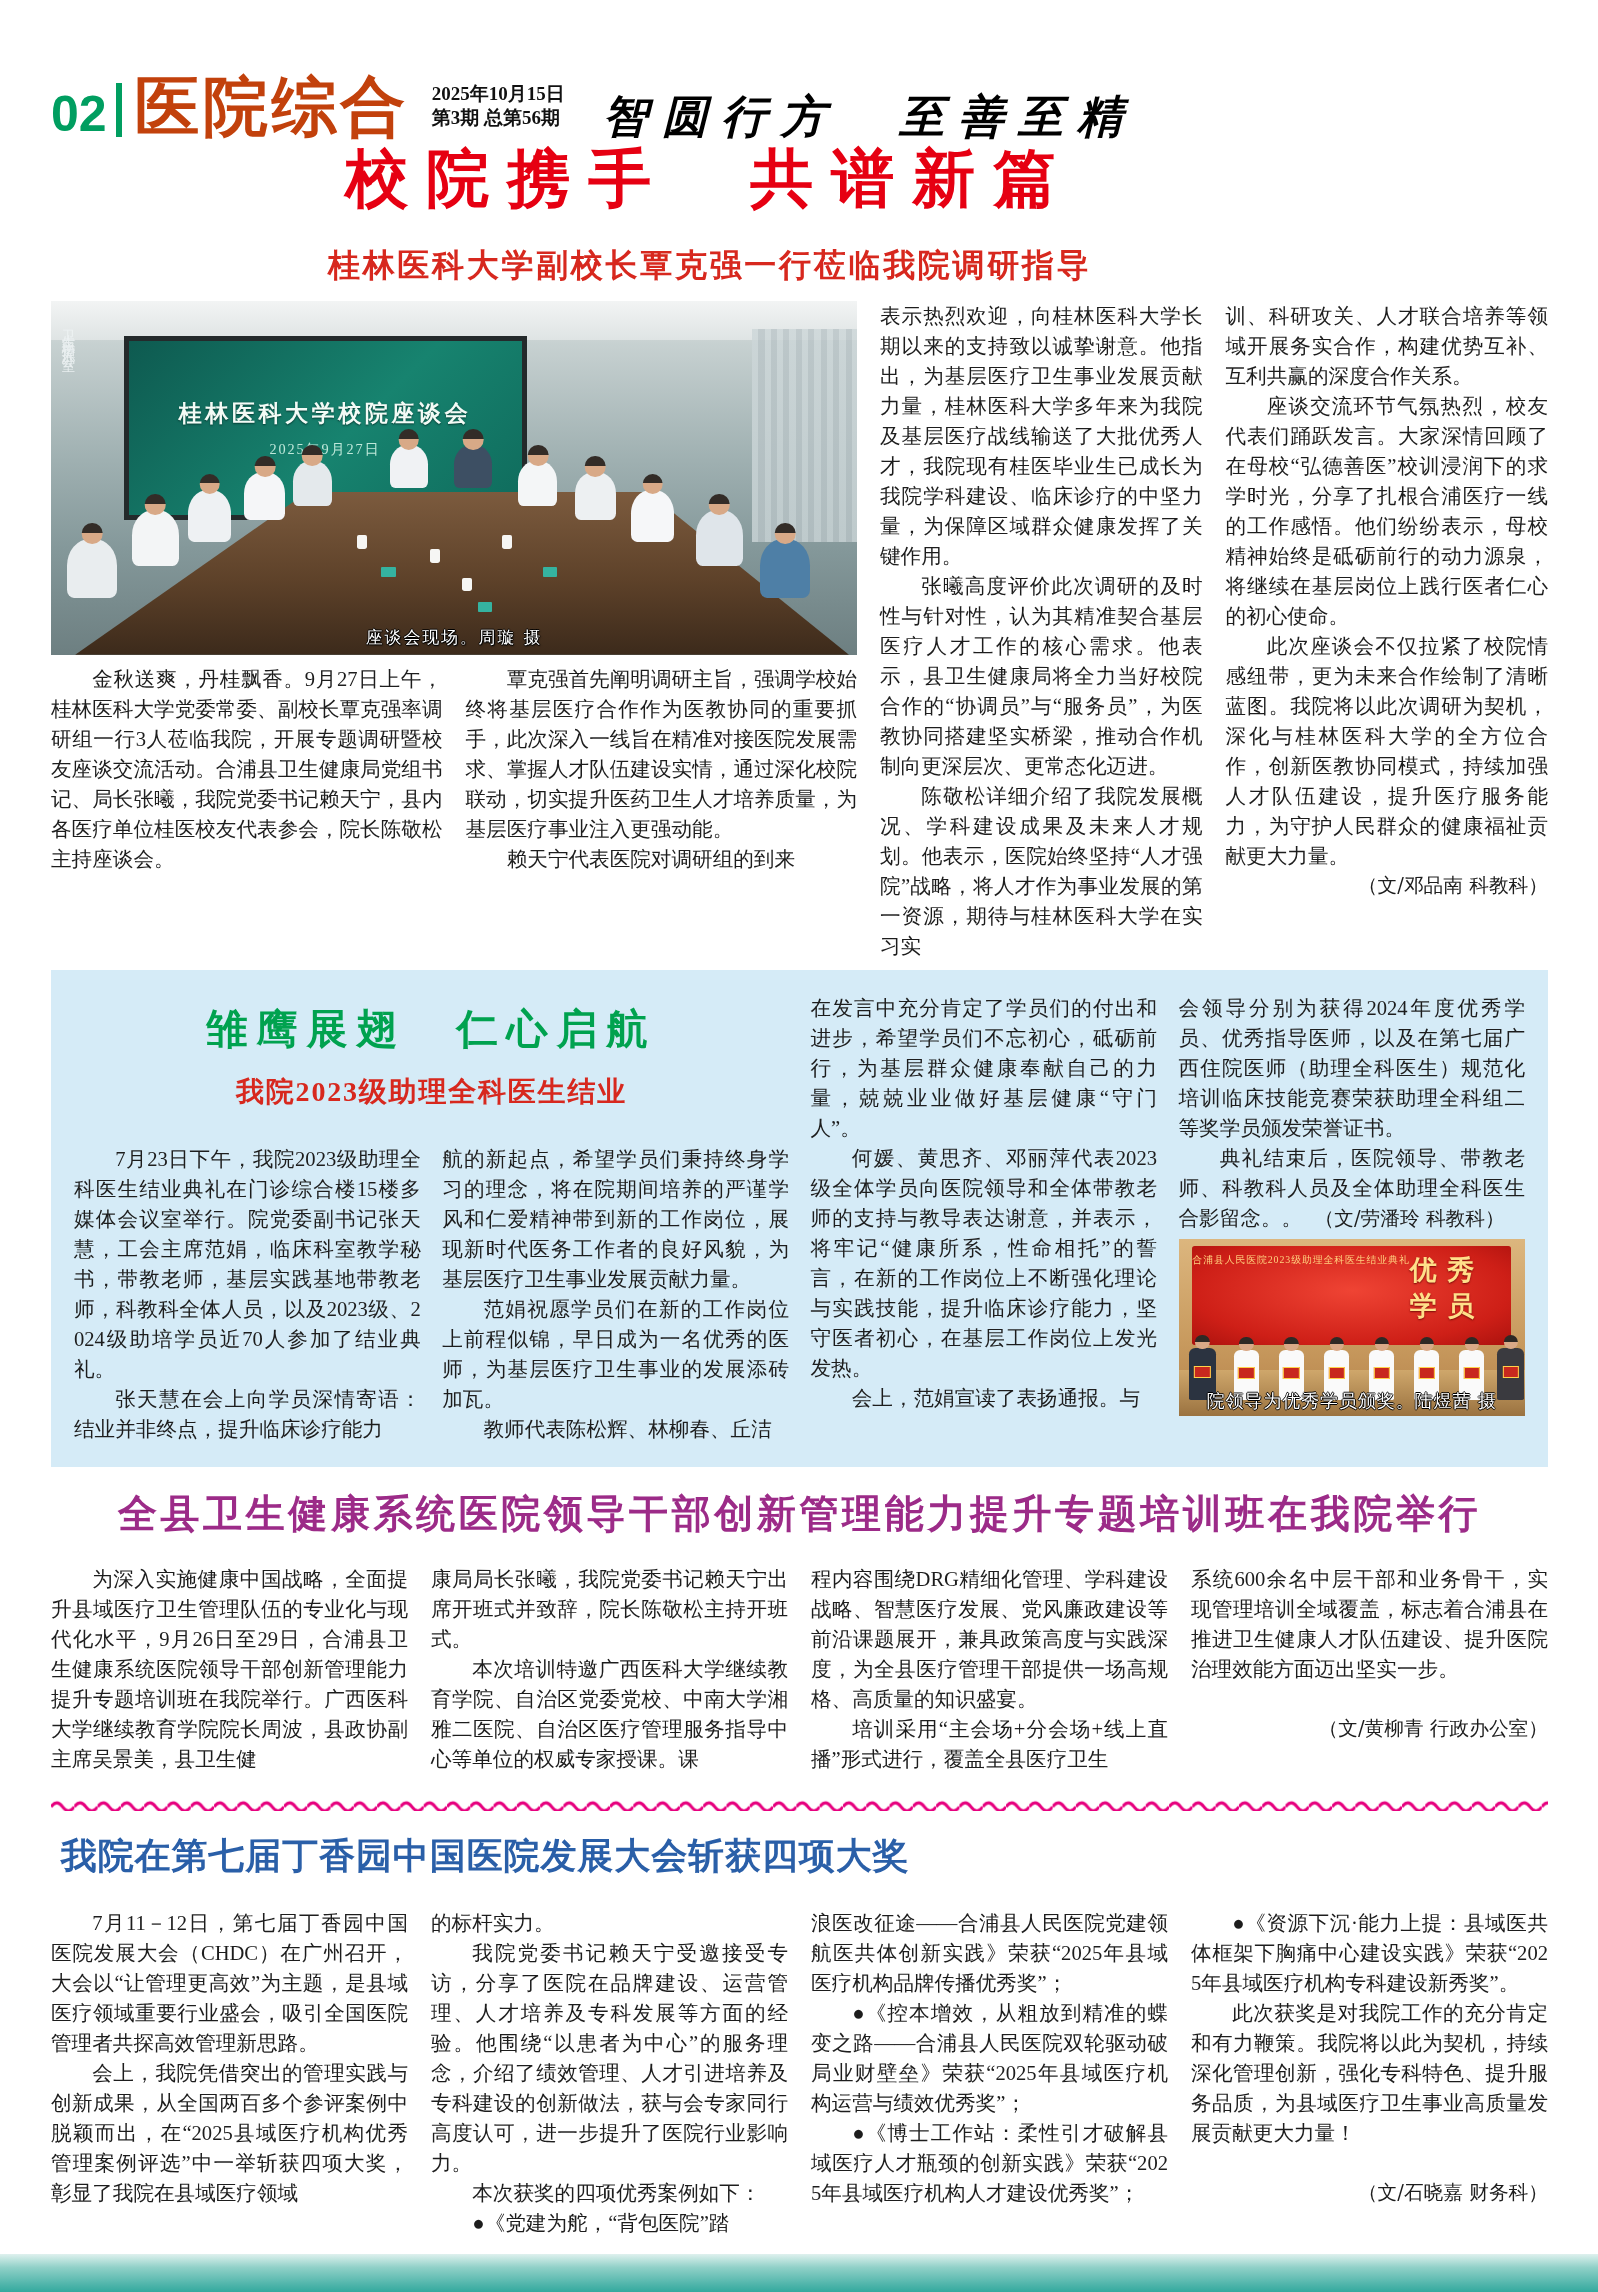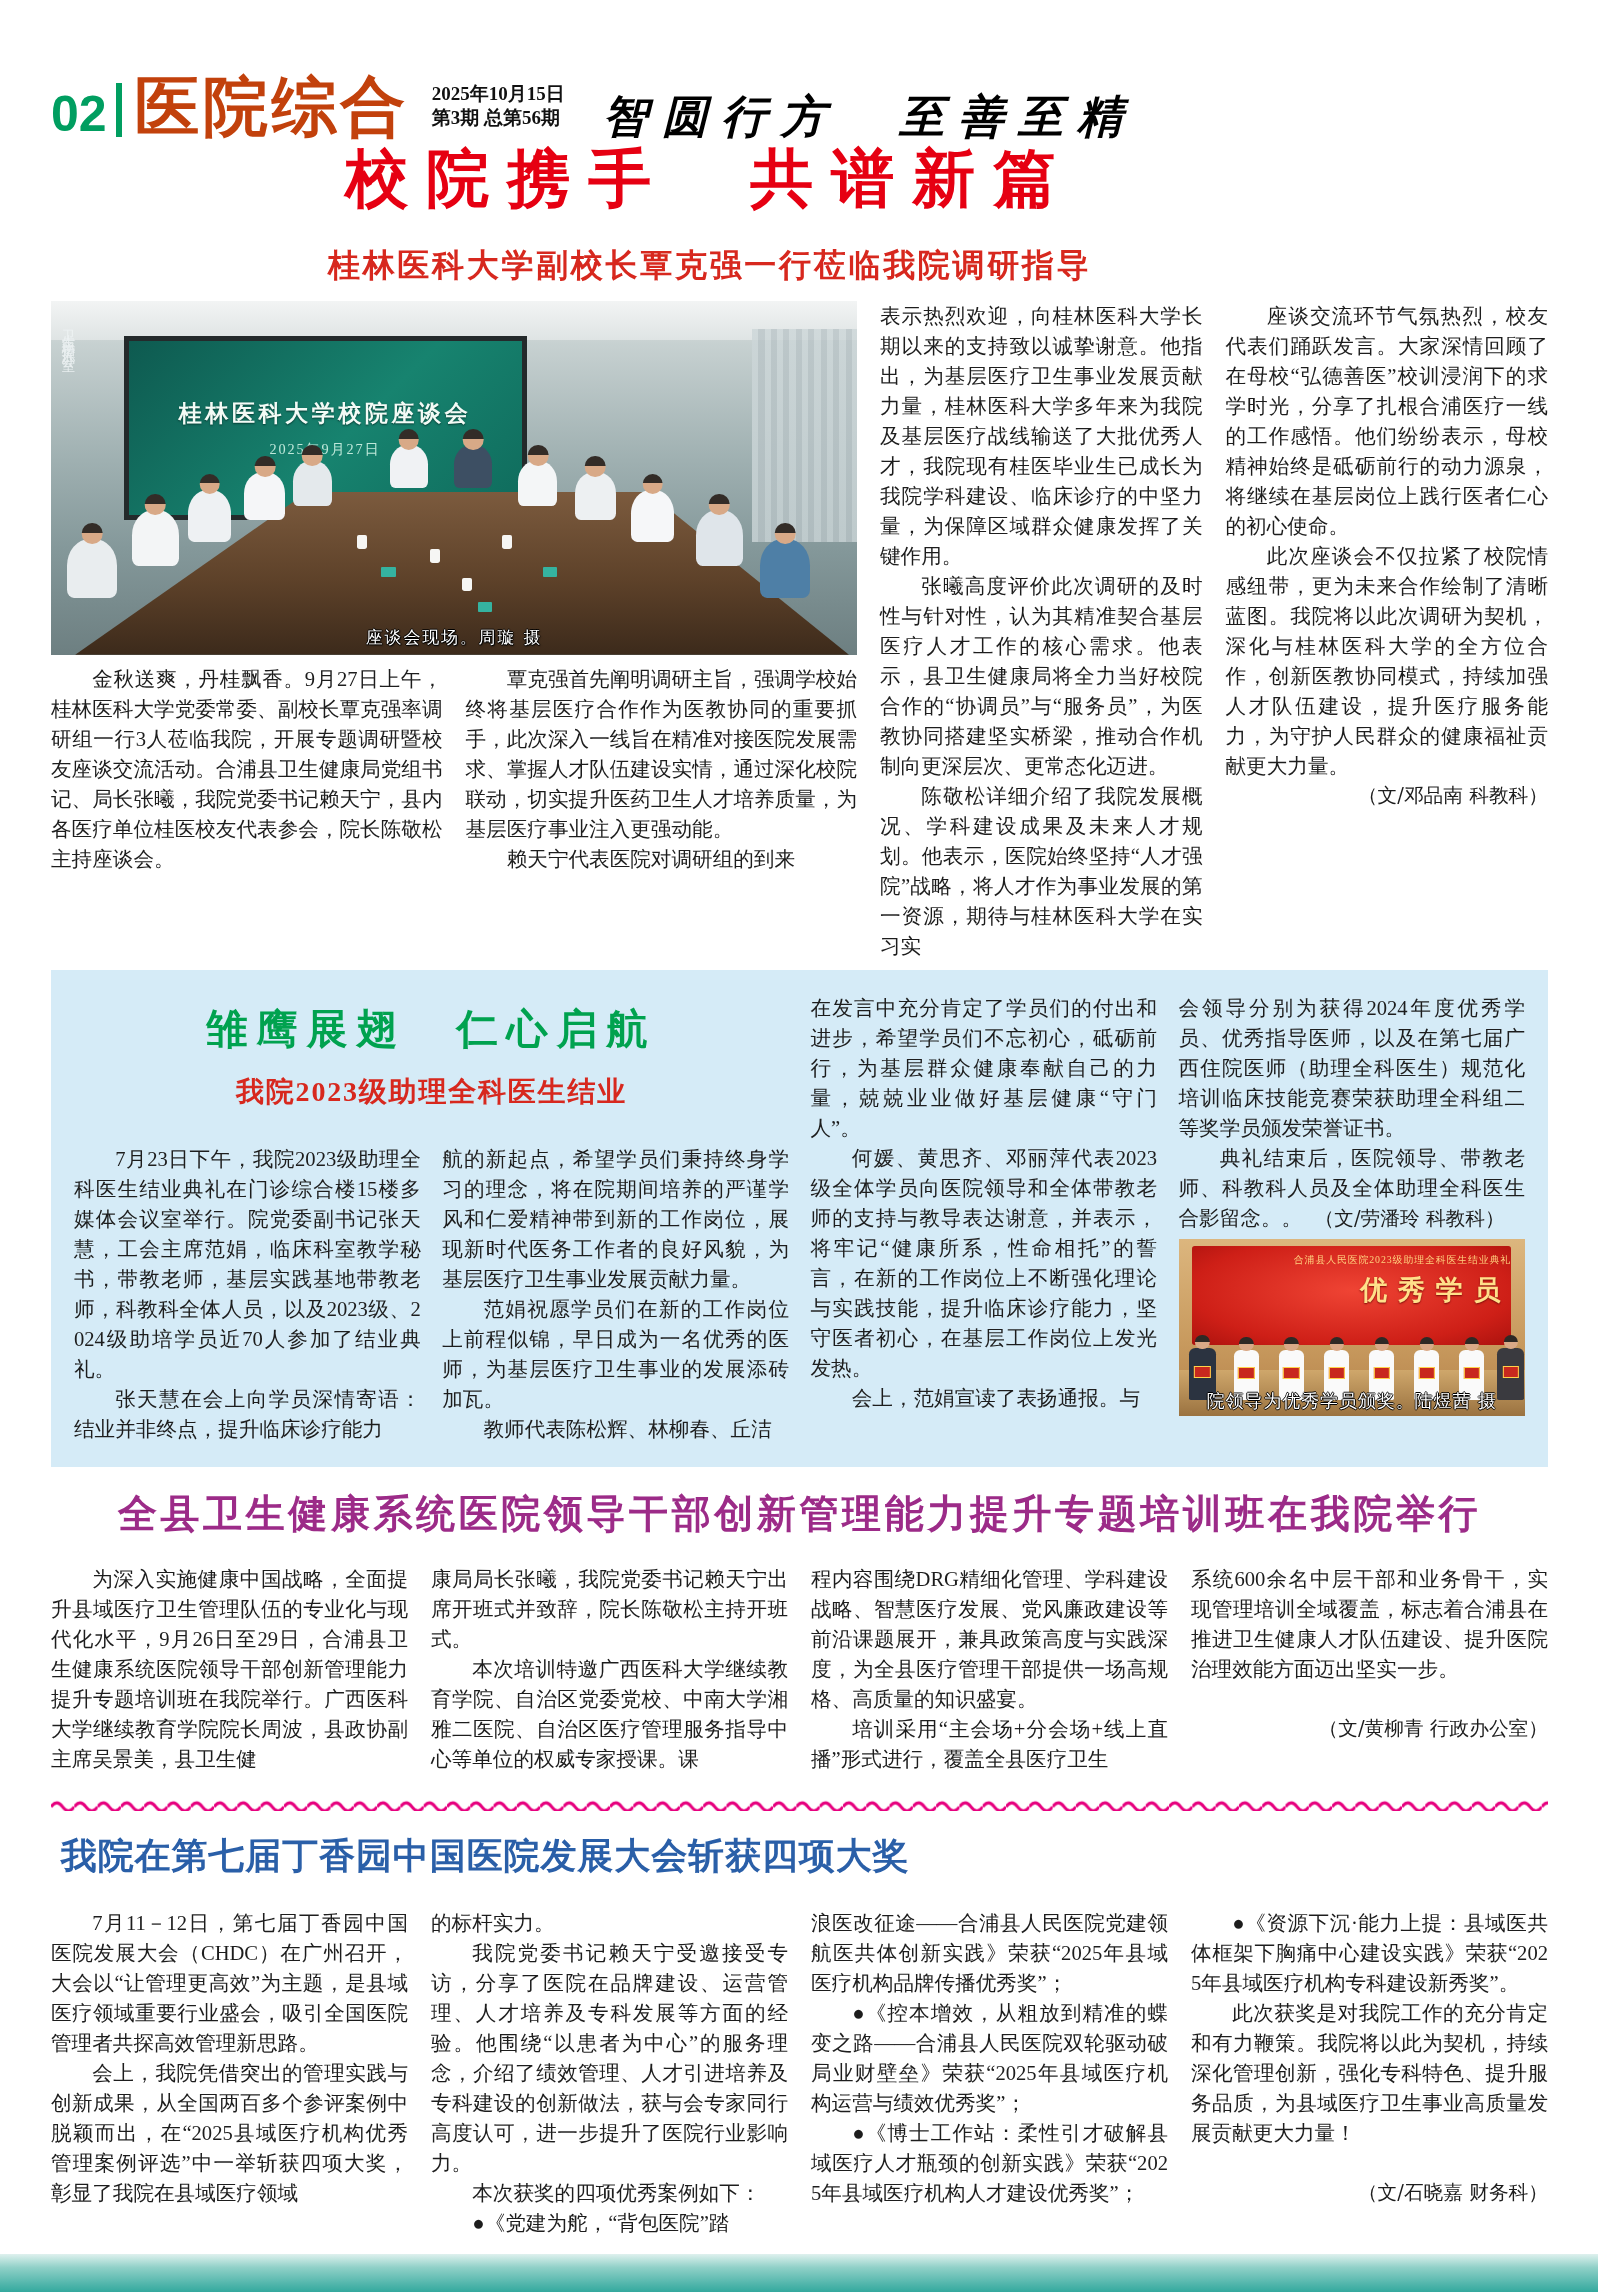--- a/index.html
+++ b/index.html
@@ -78,21 +78,21 @@
           font-size:28px;letter-spacing:1.8px;}
   .a2-cols{display:flex;gap:21.5px;}
   .a2-cols>div{flex:1;min-width:0;}
   .a2-col{flex:1;min-width:0;}
 
   
   .photo2{position:relative;width:100%;height:177px;margin-top:5.4px;overflow:hidden;
           background:linear-gradient(180deg,#dcb67e 0%,#c89a5e 58%,#b4824a 100%);}
   .p2-screen{position:absolute;left:4%;right:4%;top:4%;height:56%;border-radius:2.7px;
              background:radial-gradient(ellipse at 50% 45%,#ef4434 0%,#ce1f17 70%,#ab120e 100%);
-             display:flex;flex-direction:column;align-items:flex-end;}
+             display:flex;flex-direction:row;align-items:flex-start;}
   .p2-top{color:#ffd27f;font-size:9.9px;letter-spacing:0.9px;margin-top:6.3px;white-space:nowrap;}
   .p2-main{color:#ffe08a;font-weight:900;font-size:27px;letter-spacing:10.7px;margin-top:5.4px;
            font-family:"Liberation Sans","DejaVu Sans",sans-serif;text-shadow:0 0.9px 1.8px #7a0b08;}
   .p2-floor{position:absolute;left:0;right:0;bottom:0;height:26%;
             background:linear-gradient(180deg,#cfa76b,#9a7240);}
   .person2{position:absolute;z-index:2;background:#fafafa;border-radius:6.3px 6.3px 1.8px 1.8px;}
   .person2::before{content:"";position:absolute;left:50%;top:-13.4px;transform:translateX(-50%);
                    width:14.3px;height:14.3px;border-radius:50%;
                    background:linear-gradient(180deg,#2e2925 48%,#d9a987 48%);}
   .person2::after{content:"";position:absolute;left:50%;top:34%;transform:translateX(-50%);
@@ -188,20 +188,21 @@
             </div>
           </div>
         </div>
 
         <div class="a1-col">
           <p class="pc">表示热烈欢迎，向桂林医科大学长期以来的支持致以诚挚谢意。他指出，为基层医疗卫生事业发展贡献力量，桂林医科大学多年来为我院及基层医疗战线输送了大批优秀人才，我院现有桂医毕业生已成长为我院学科建设、临床诊疗的中坚力量，为保障区域群众健康发挥了关键作用。</p>
           <p class="pi">张曦高度评价此次调研的及时性与针对性，认为其精准契合基层医疗人才工作的核心需求。他表示，县卫生健康局将全力当好校院合作的“协调员”与“服务员”，为医教协同搭建坚实桥梁，推动合作机制向更深层次、更常态化迈进。</p>
           <p class="pi">陈敬松详细介绍了我院发展概况、学科建设成果及未来人才规划。他表示，医院始终坚持“人才强院”战略，将人才作为事业发展的第一资源，期待与桂林医科大学在实习实</p>
         </div>
         <div class="a1-col">
+          <p class="pc">训、科研攻关、人才联合培养等领域开展务实合作，构建优势互补、互利共赢的深度合作关系。</p>
           <p class="pi">座谈交流环节气氛热烈，校友代表们踊跃发言。大家深情回顾了在母校“弘德善医”校训浸润下的求学时光，分享了扎根合浦医疗一线的工作感悟。他们纷纷表示，母校精神始终是砥砺前行的动力源泉，将继续在基层岗位上践行医者仁心的初心使命。</p>
           <p class="pi">此次座谈会不仅拉紧了校院情感纽带，更为未来合作绘制了清晰蓝图。我院将以此次调研为契机，深化与桂林医科大学的全方位合作，创新医教协同模式，持续加强人才队伍建设，提升医疗服务能力，为守护人民群众的健康福祉贡献更大力量。</p>
           <p class="sig">（文/邓品南 科教科）</p>
         </div>
       </div>
     </div>
 
     <div class="a2-box">
       <div class="a2-grid">
         <div class="a2-left">

